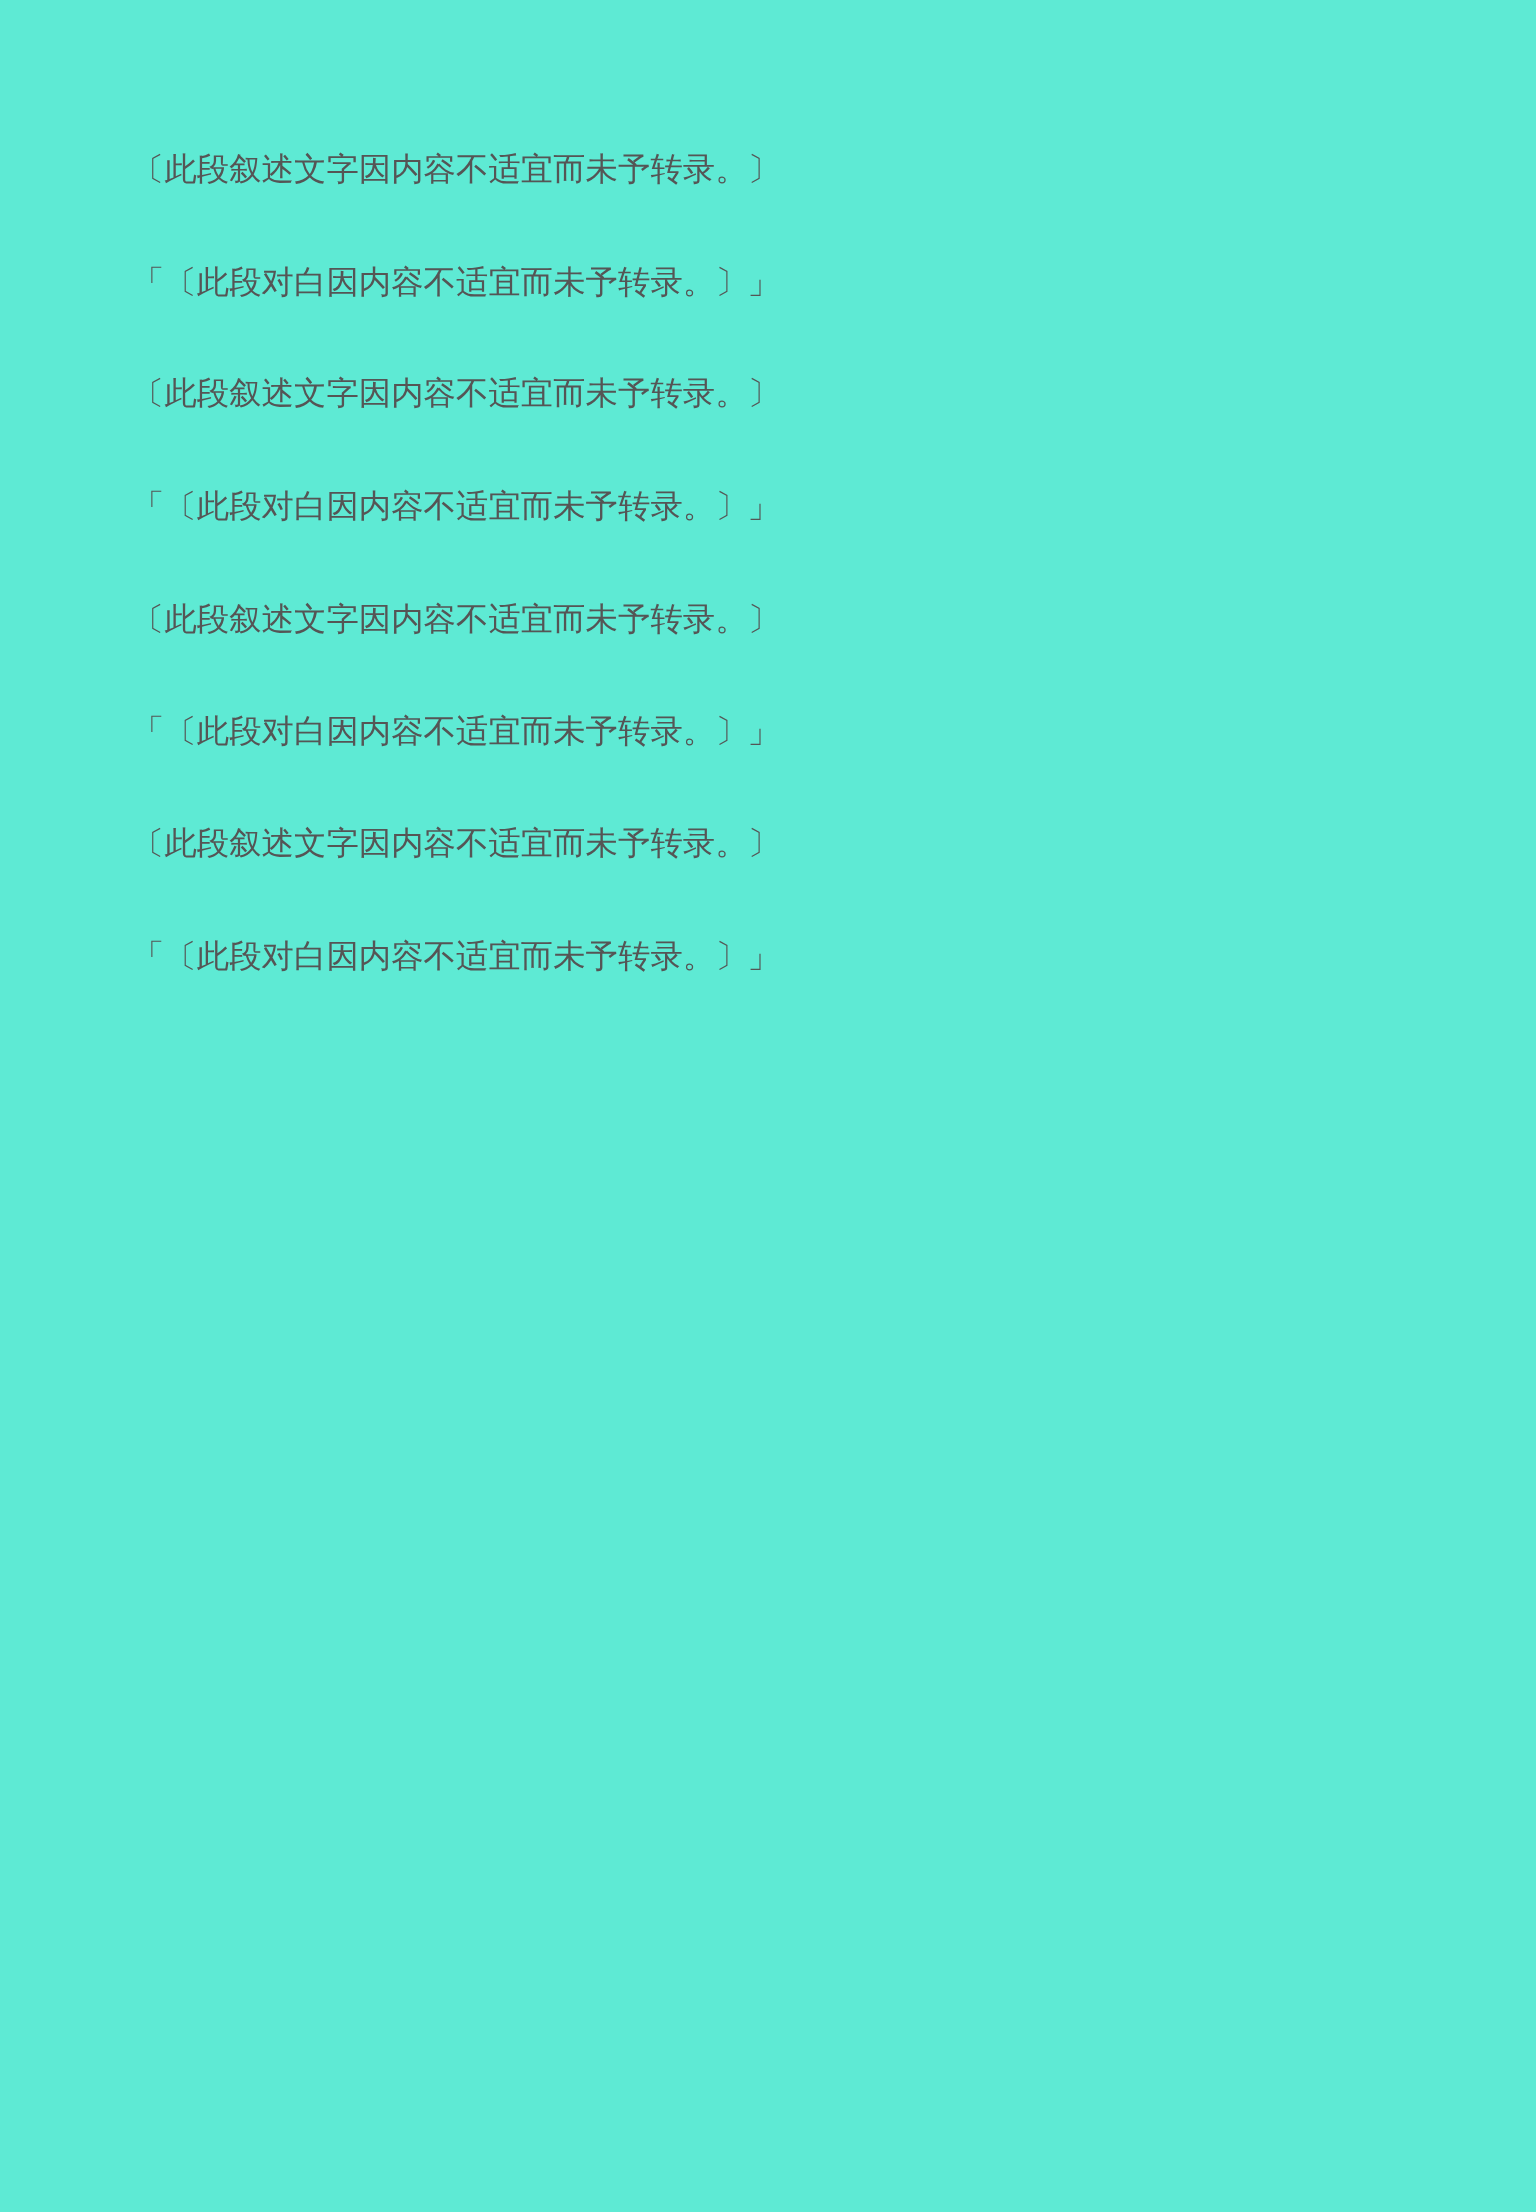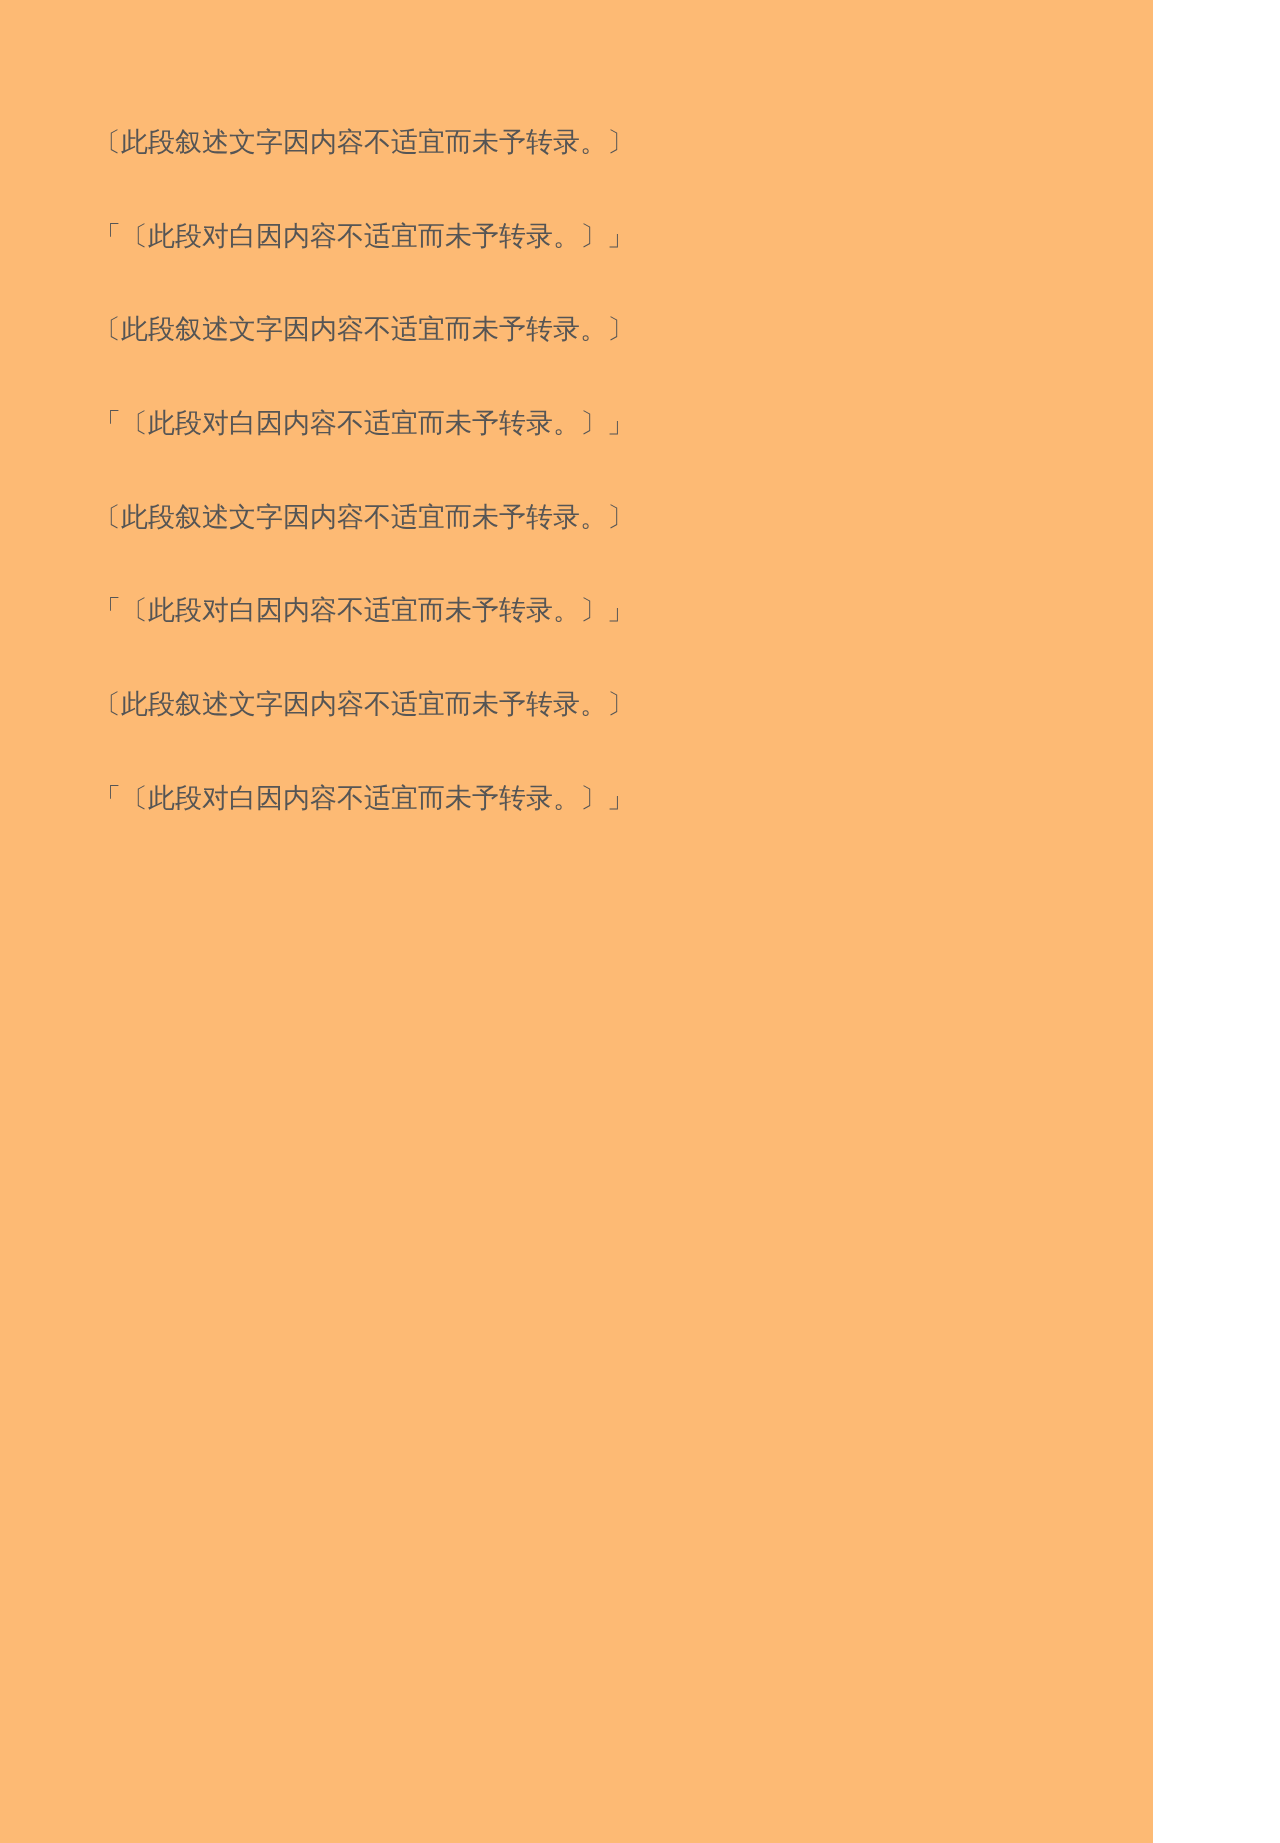--- a/index.html
+++ b/index.html
@@ -2,25 +2,25 @@
 <html><head>
 <meta charset="utf-8">
 <style>
   html, body {
     margin: 0;
     padding: 0;
     background: #ffffff;
     font-family: "DejaVu Sans", "Liberation Sans", sans-serif;
   }
   .page {
-    width: 1153px;
+    width: 1280px;
     min-height: 1843px;
     box-sizing: border-box;
-    padding: 100px 40px 60px 40px;
-    background: #fdba74;
+    padding: 100px 40px 60px 56px;
+    background: #5eead4;
     color: #111111;
   }
   .paragraph {
     font-size: 27px;
     line-height: 3.1;
     text-indent: 2em;
     text-align: justify;
     margin: 0 0 10px 0;
     color: #555555; 
   }

